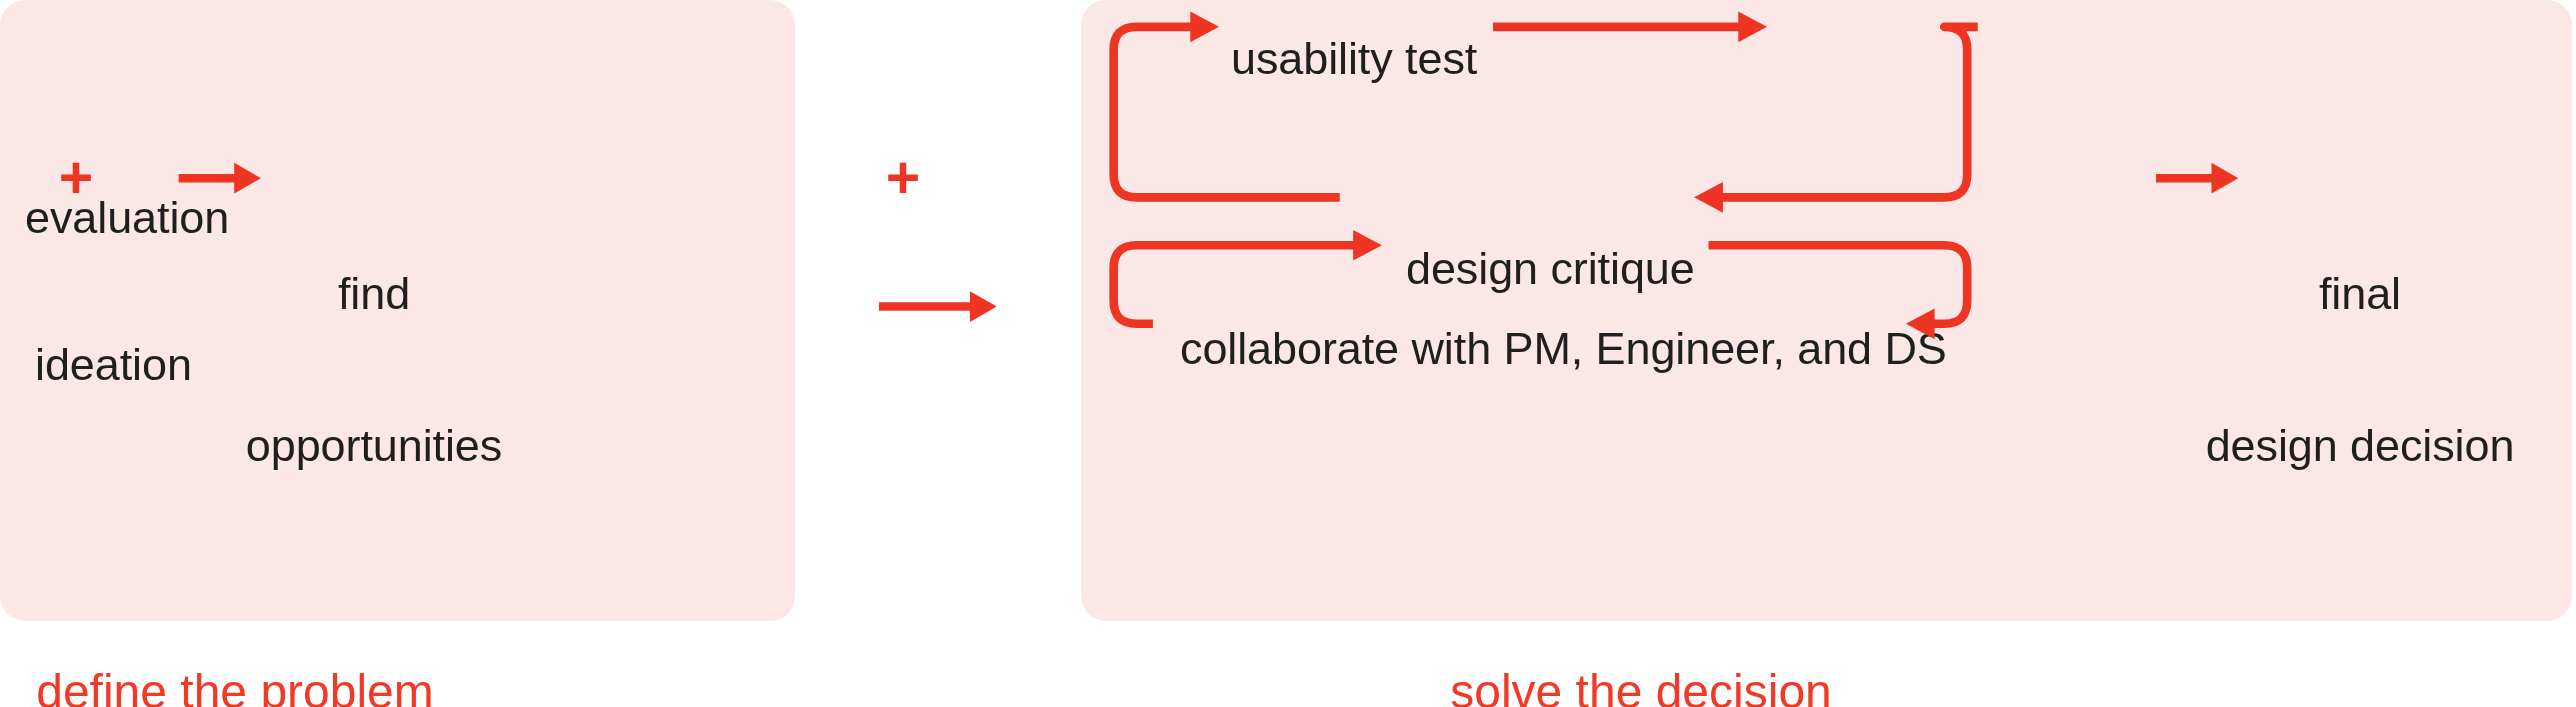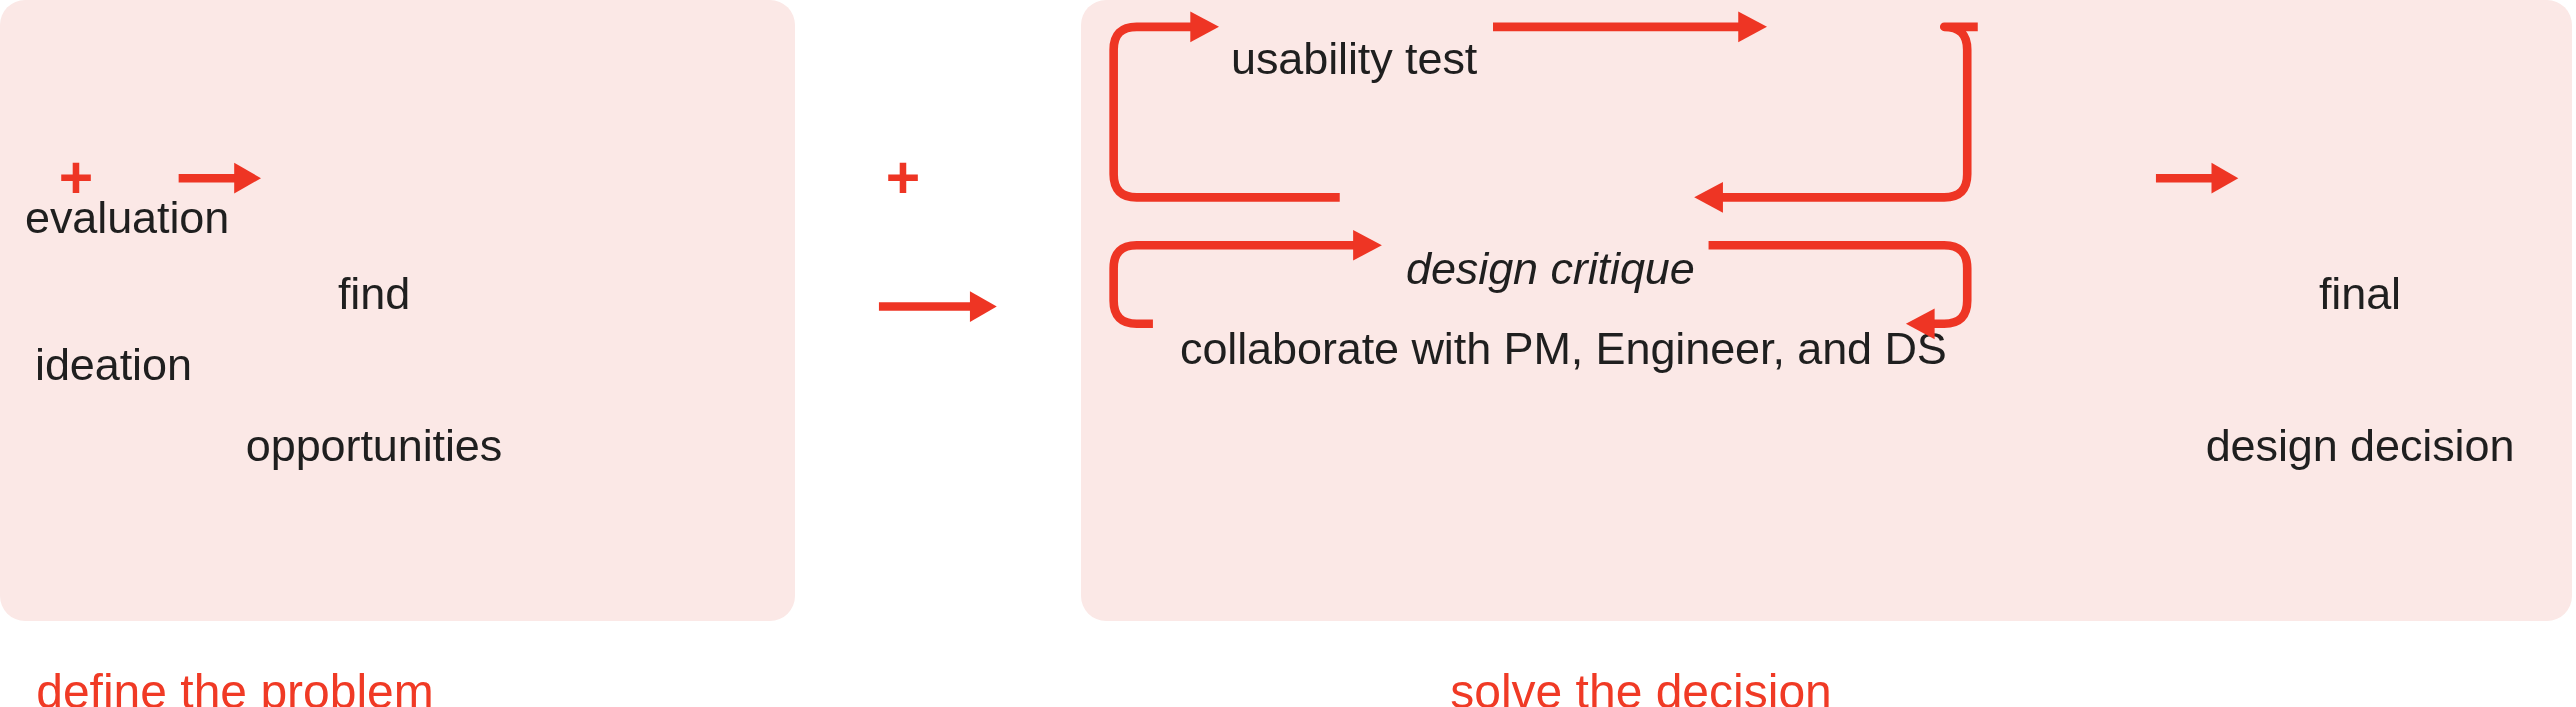--- a/index.html
+++ b/index.html
@@ -99,21 +99,21 @@
   </div>
 
   <div class="panel" id="panel-solve"></div>
 
   <div class="node-text left" style="left:1231px; top:11.5px; width:403px;">usability test</div>
 
 
 
   <div class="plus" style="left:903px; top:178px;">+</div>
 
-  <div class="node-text left" style="left:1406px; top:222px; width:403px;font-style:italic;">design critique</div>
+  <div class="node-text left" style="left:1406px; top:222px; width:403px;">design critique</div>
 
   <div class="node-text left" style="left:1180px; top:302px; width:863px;">collaborate with PM, Engineer, and DS</div>
 
   <div class="node-text center" style="left:2360px; top:145px; width:498px;">
     <div>final</div>
     <div>design decision</div>
   </div>
 
   <svg class="overlay" viewBox="0 0 2688 738">
 

